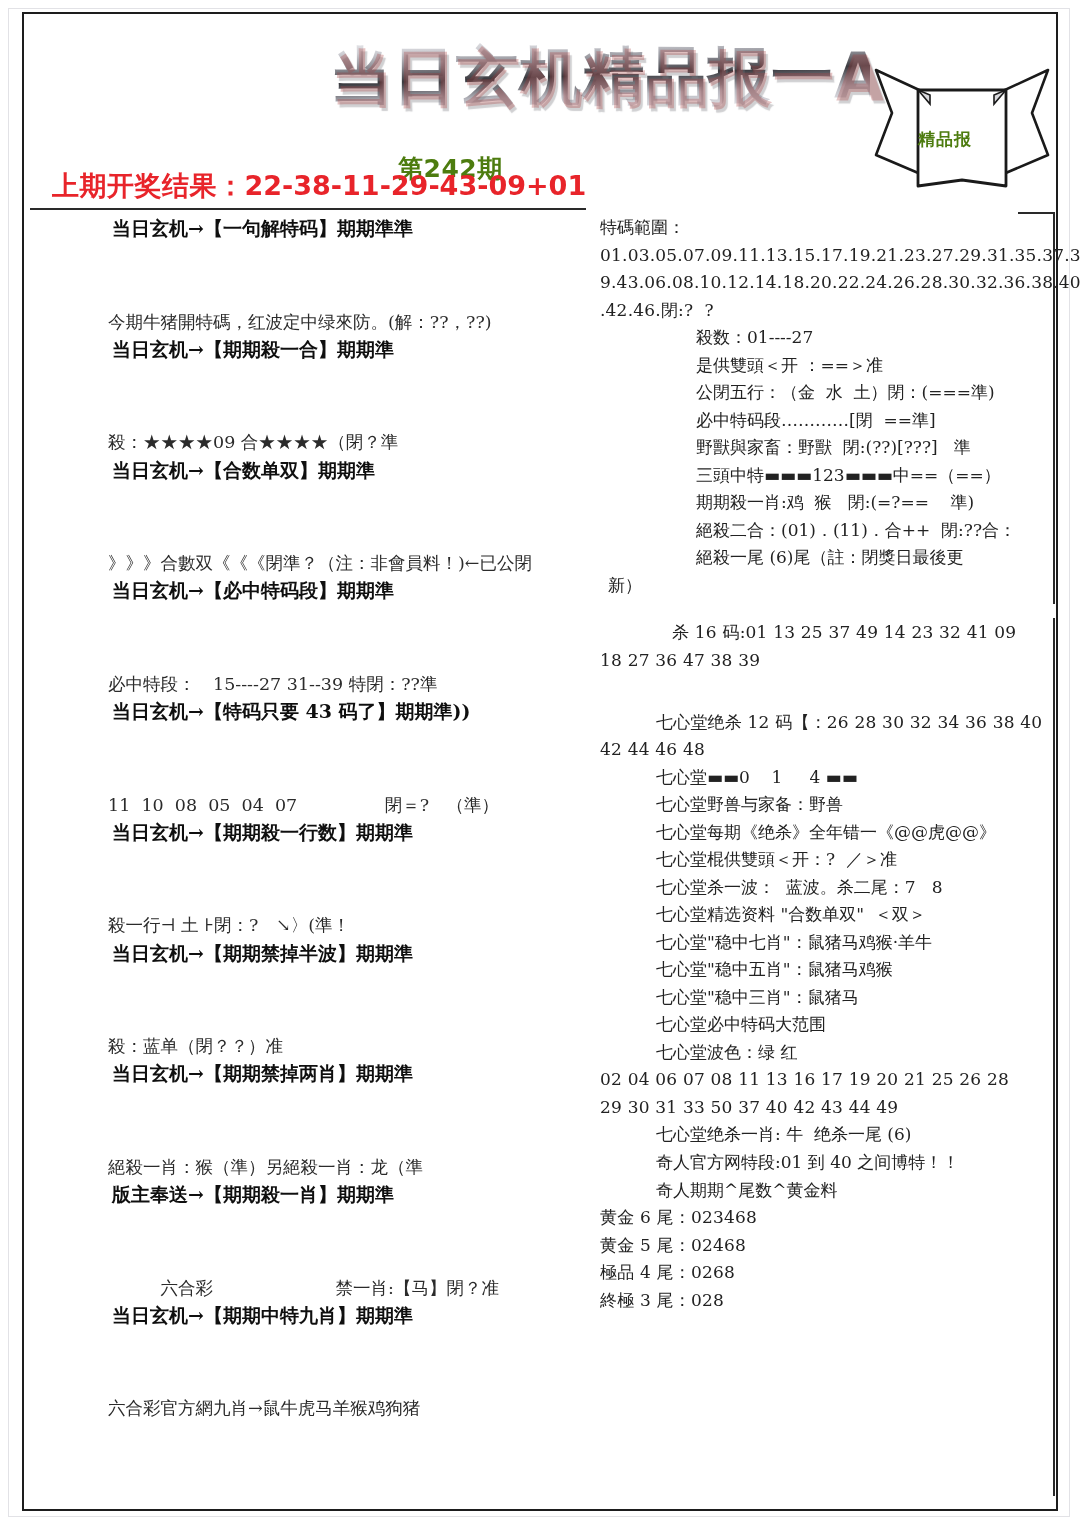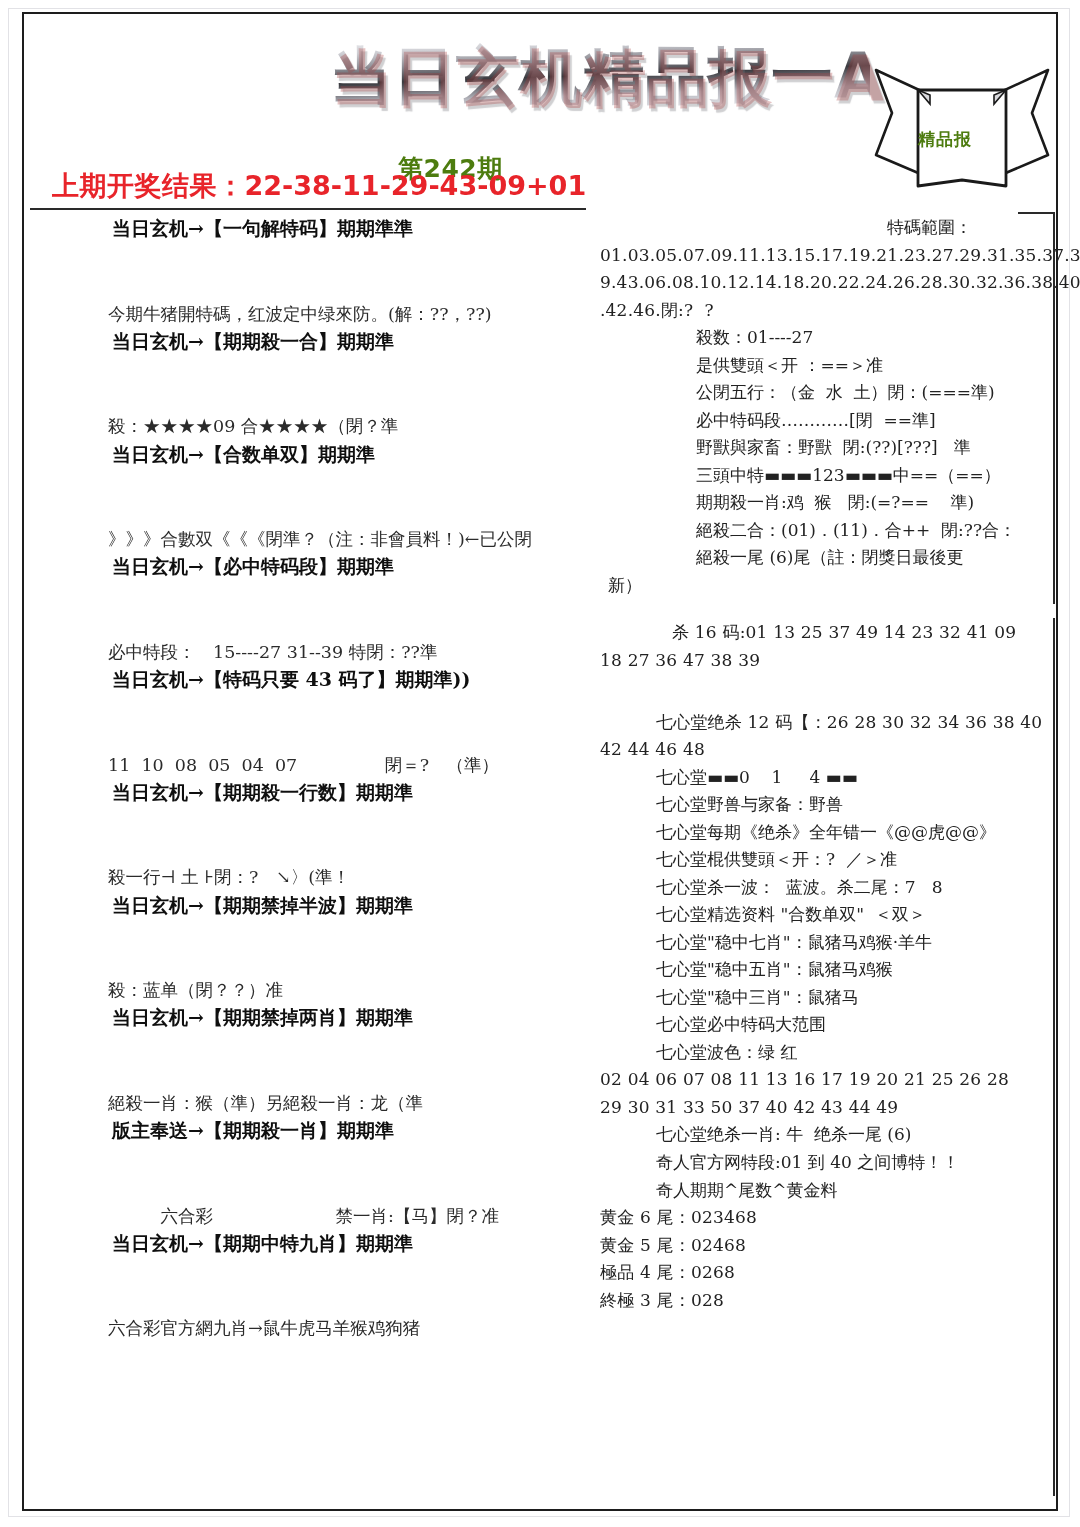--- a/index.html
+++ b/index.html
@@ -172,20 +172,21 @@
 
   
   .blk { margin: 0 0 0 0; }
   .l-lead {
     font-family: "DejaVu Serif", "Liberation Serif", serif;
     font-size: 17.5px;
     color: #2b2b2b;
     white-space: pre-wrap;
     line-height: 1.5;
     padding-left: 78px;
+    margin-top: 8px;
   }
   .l-main {
     font-family: "DejaVu Serif", "Liberation Serif", serif;
     font-size: 19px;
     font-weight: 700;
     color: #0f0f0f;
     white-space: pre-wrap;
     line-height: 1.5;
     padding-left: 82px;
   }
@@ -195,21 +196,21 @@
     font-family: "DejaVu Serif", "Liberation Serif", serif;
     font-size: 17px;
     color: #222;
     line-height: 1.62;
     white-space: pre-wrap;
   }
   .r-ind   { padding-left: 0px; }
   .r-ind1  { padding-left: 96px; }
   .r-ind3  { padding-left: 72px; }
   .r-ind4  { padding-left: 56px; }
-  .r-center { text-align: right; padding-right: 80px; }
+  .r-center { text-align: left; padding-right: 80px; }
   .r-gap { height: 20px; }
   .r-gap-l { height: 34px; }
 
   .mono-nums {
     font-family: "DejaVu Serif", "Liberation Serif", serif;
     letter-spacing: 0.2px;
   }
 </style>
 </head>
 <body>

